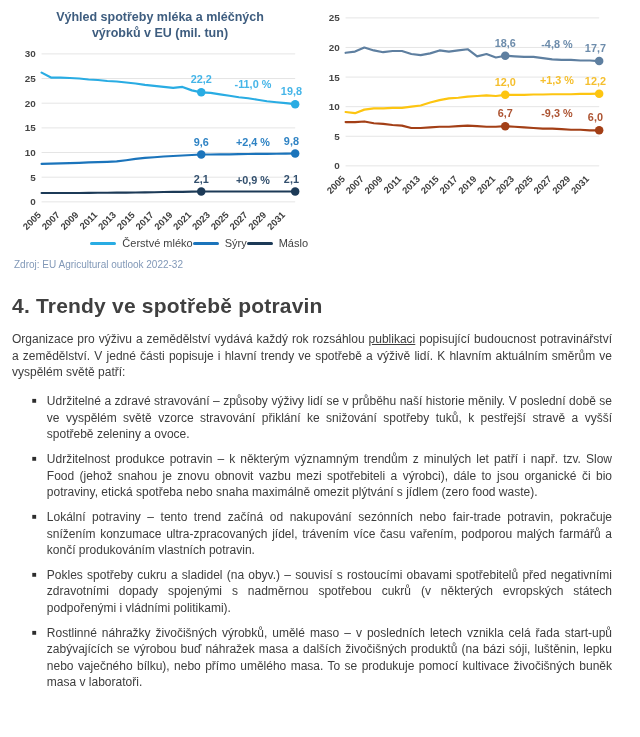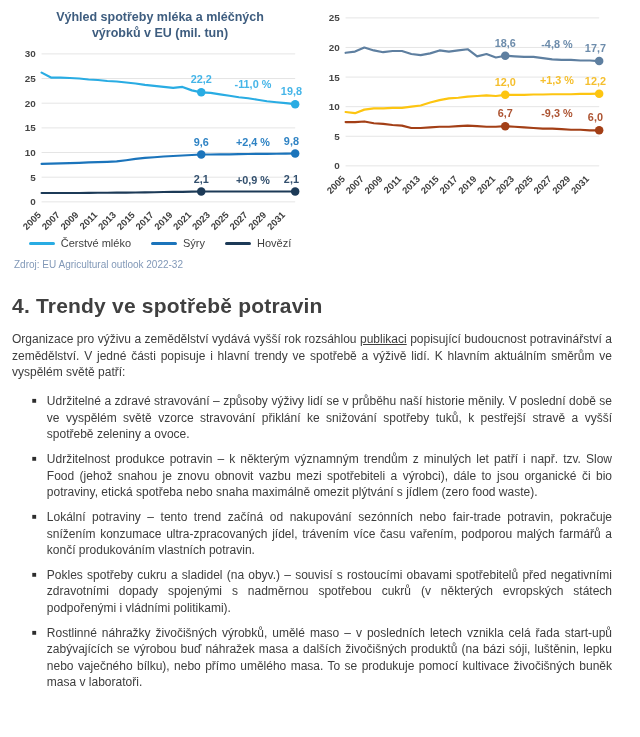--- a/index.html
+++ b/index.html
@@ -8,21 +8,21 @@
 
   
   .charts-row{display:flex;gap:8px;}
   .chart{flex:1;margin:0;min-width:0;}
   .chart-title{min-height:36px;display:flex;align-items:center;justify-content:center;text-align:center;
     color:#3e5d7f;font-size:12.5px;font-weight:700;line-height:1.25;padding:0 22px;}
   .chart-svg{width:100%;height:auto;display:block;}
   .ytick{font-family:"Liberation Sans",sans-serif;font-size:10px;font-weight:700;fill:#474747;}
   .xtick{font-family:"Liberation Sans",sans-serif;font-size:9.5px;font-weight:700;fill:#3f3f3f;}
   .ann{font-family:"Liberation Sans",sans-serif;font-size:11px;font-weight:600;}
-  .legend{display:flex;justify-content:center;gap:20px;margin-top:0;}
+  .legend{display:flex;justify-content:flex-end;margin-top:0;}
   .legend-item{display:flex;align-items:center;gap:6px;font-size:11px;color:#3f3f3f;white-space:nowrap;}
   .swatch{width:26px;height:3px;border-radius:2px;display:inline-block;}
 
   
   .source{display:inline-block;margin:10px 0 0 2px;color:#8299b8;font-size:10px;text-decoration:none;}
 
   
   .heading{color:#404040;font-size:21px;font-weight:600;letter-spacing:.2px;margin:22px 0 13px 0;}
   .body-text{font-size:12px;line-height:1.36;text-align:justify;margin:0 0 10px 0;}
   .inline-link{color:inherit;text-decoration:underline;cursor:pointer;}
@@ -92,21 +92,21 @@
         <span class="legend-item">
           <span class="swatch" style="background: rgb(41, 172, 227);"></span>
           <span>Čerstvé mléko</span>
         </span>
         <span class="legend-item">
           <span class="swatch" style="background: rgb(27, 116, 187);"></span>
           <span>Sýry</span>
         </span>
         <span class="legend-item">
           <span class="swatch" style="background: rgb(28, 58, 87);"></span>
-          <span>Hovězí</span>
+          <span>Máslo</span>
         </span>
       </div>
     </figure>
 
     <figure class="chart">
       <svg class="chart-svg" viewBox="0 0 300 196">
           <line x1="30" y1="160" x2="287" y2="160" stroke="#e5e5e5" stroke-width="1"></line>
           <text class="ytick" x="24" y="163.5" text-anchor="end">0</text>
           <line x1="30" y1="130" x2="287" y2="130" stroke="#e5e5e5" stroke-width="1"></line>
           <text class="ytick" x="24" y="133.5" text-anchor="end">5</text>
@@ -152,21 +152,21 @@
           <text class="ann" x="283.2" y="115.0" text-anchor="middle" fill="#ad5432">6,0</text>
         </svg>
     </figure>
 
   </div>
 
   <a class="source" href="#">Zdroj: EU Agricultural outlook 2022-32</a>
 
   <h2 class="heading">4. Trendy ve spotřebě potravin</h2>
 
-  <p class="body-text"><span>Organizace pro výživu a zemědělství vydává vyšší rok rozsáhlou </span><a class="inline-link" href="#">publikaci</a><span> popisující budoucnost potravinářství a zemědělství. V jedné části popisuje i hlavní trendy ve spotřebě a výživě lidí. K hlavním aktuálním směrům ve vyspělém světě patří:</span></p>
+  <p class="body-text"><span>Organizace pro výživu a zemědělství vydává každý rok rozsáhlou </span><a class="inline-link" href="#">publikaci</a><span> popisující budoucnost potravinářství a zemědělství. V jedné části popisuje i hlavní trendy ve spotřebě a výživě lidí. K hlavním aktuálním směrům ve vyspělém světě patří:</span></p>
 
   <ul class="bullets">
     <li class="bullet">
         <span class="marker">■</span>
         <span>Udržitelné a zdravé stravování – způsoby výživy lidí se v průběhu naší historie měnily. V poslední době se ve vyspělém světě vzorce stravování přiklání ke snižování spotřeby tuků, k pestřejší stravě a vyšší spotřebě zeleniny a ovoce.</span>
       </li>
     <li class="bullet">
         <span class="marker">■</span>
         <span>Udržitelnost produkce potravin – k některým významným trendům z minulých let patří i např. tzv. Slow Food (jehož snahou je znovu obnovit vazbu mezi spotřebiteli a výrobci), dále to jsou organické či bio potraviny, etická spotřeba nebo snaha maximálně omezit plýtvání s jídlem (zero food waste).</span>
       </li>

